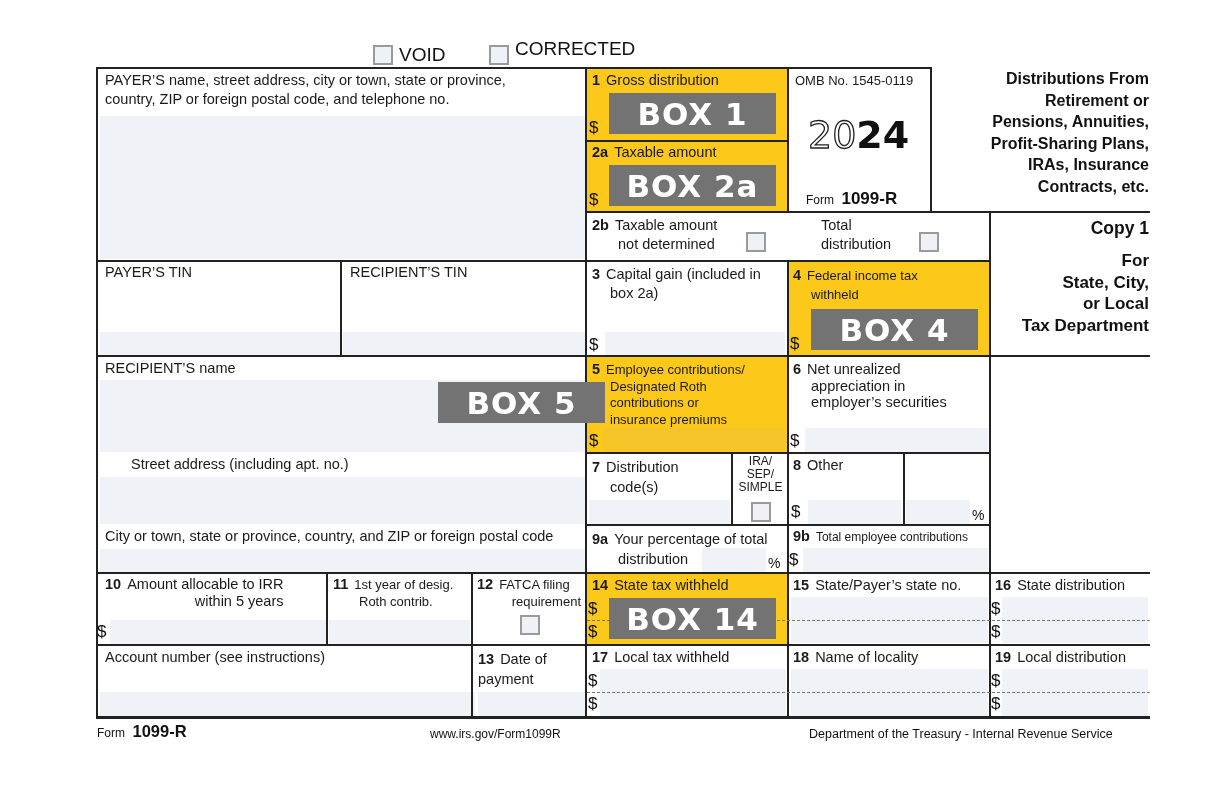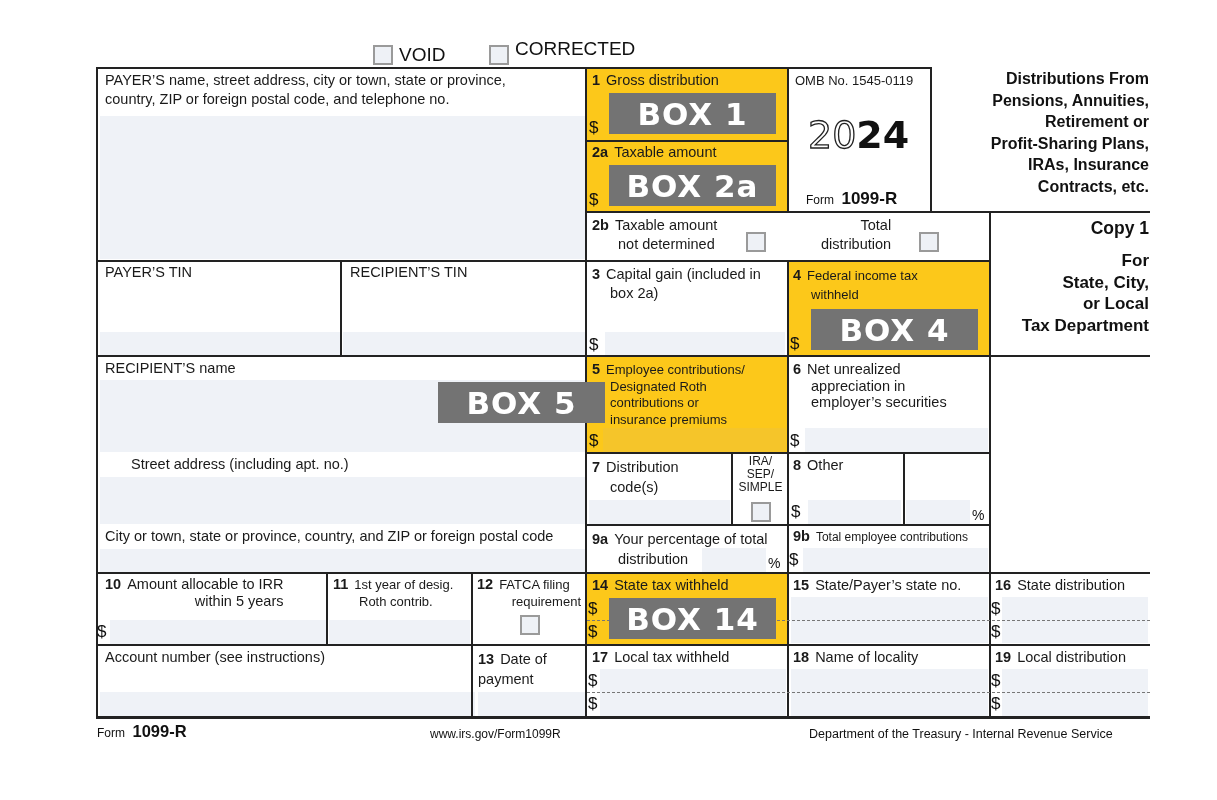--- a/index.html
+++ b/index.html
@@ -152,43 +152,43 @@
 <div class="abs" style="left:808px;top:113px;font-size:38px;font-weight:bold;font-family:'DejaVu Sans',sans-serif;">
   <span style="color:#fff;-webkit-text-stroke:1.3px #222;font-weight:normal;">20</span><span>24</span>
 </div>
 <div class="abs" style="left:806px;top:189px;">
   <span style="font-size:12px;">Form</span>
   <span style="font-size:17px;font-weight:bold;margin-left:3px;">1099-R</span>
 </div>
 
 <div class="title-r" style="left:940px;top:68px;width:209px;">
   <div>Distributions From</div>
+  <div>Retirement or</div>
   <div>Pensions, Annuities,</div>
-  <div>Retirement or</div>
   <div>Profit-Sharing Plans,</div>
   <div>IRAs, Insurance</div>
   <div>Contracts, etc.</div>
 </div>
 
 <div class="hline" style="left:990px;top:211px;width:160px;"></div>
 
 <div class="title-r" style="left:995px;top:218px;width:154px;font-size:17.5px;">Copy 1</div>
 <div class="title-r" style="left:995px;top:250px;width:154px;font-size:17px;line-height:21.5px;">
   <div>For</div>
   <div>State, City,</div>
   <div>or Local</div>
   <div>Tax Department</div>
 </div>
 
 <div class="lbl" style="left:592px;top:216px;line-height:19px;">
   <span class="num">2b</span><span>Taxable amount</span><br>
   <span style="padding-left:26px">not determined</span>
 </div>
 <div class="chk" style="left:746px;top:232px;"></div>
-<div class="lbl" style="left:821px;top:216px;line-height:19px;text-align:right;">
+<div class="lbl" style="left:821px;top:216px;line-height:19px;">
   <span>Total</span><br>
   <span>distribution</span>
 </div>
 <div class="chk" style="left:919px;top:232px;"></div>
 
 <div class="lbl" style="left:592px;top:265px;line-height:19px;">
   <span class="num">3</span><span>Capital gain (included in</span><br>
   <span style="padding-left:18px">box 2a)</span>
 </div>
 <div class="dollar" style="left:589px;top:335px;">$</div>

